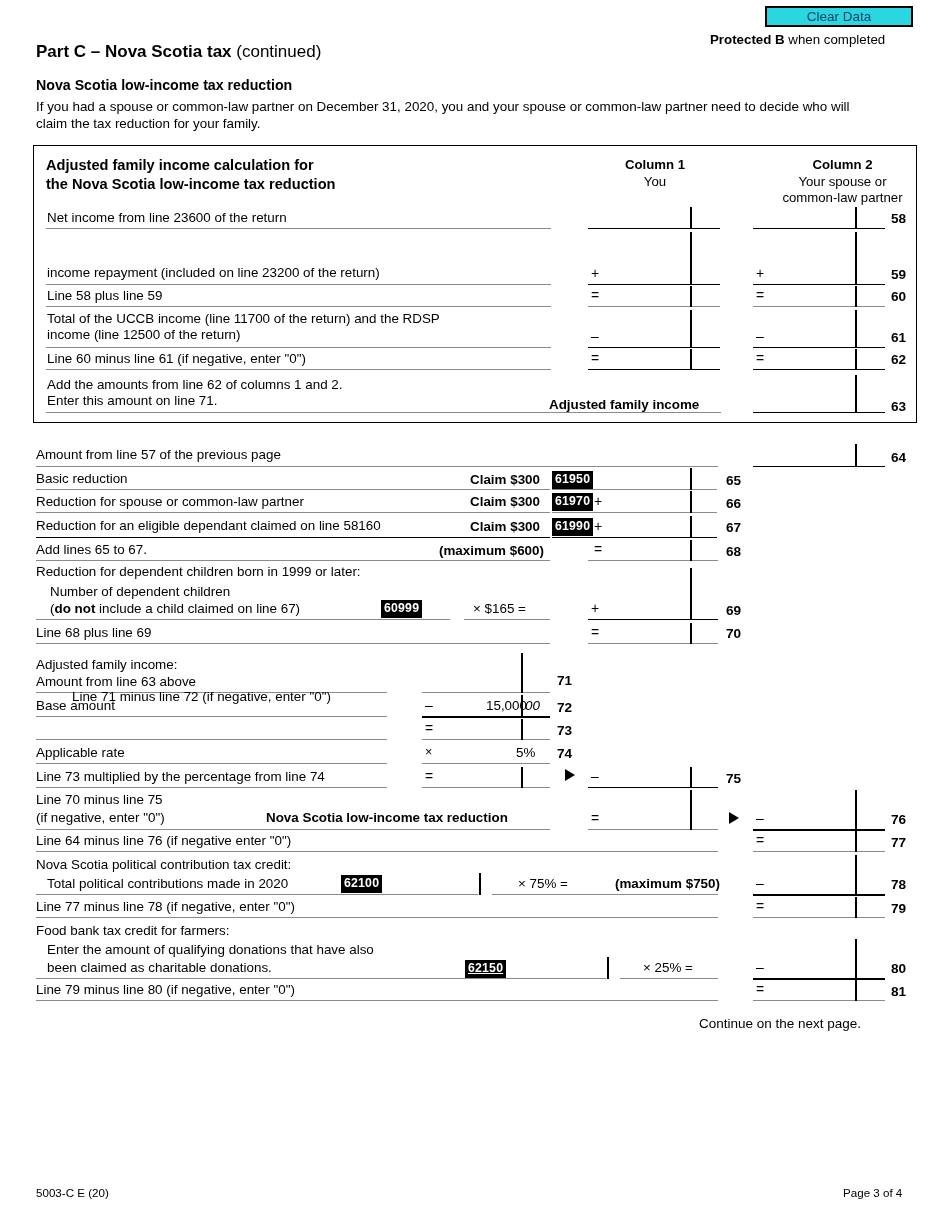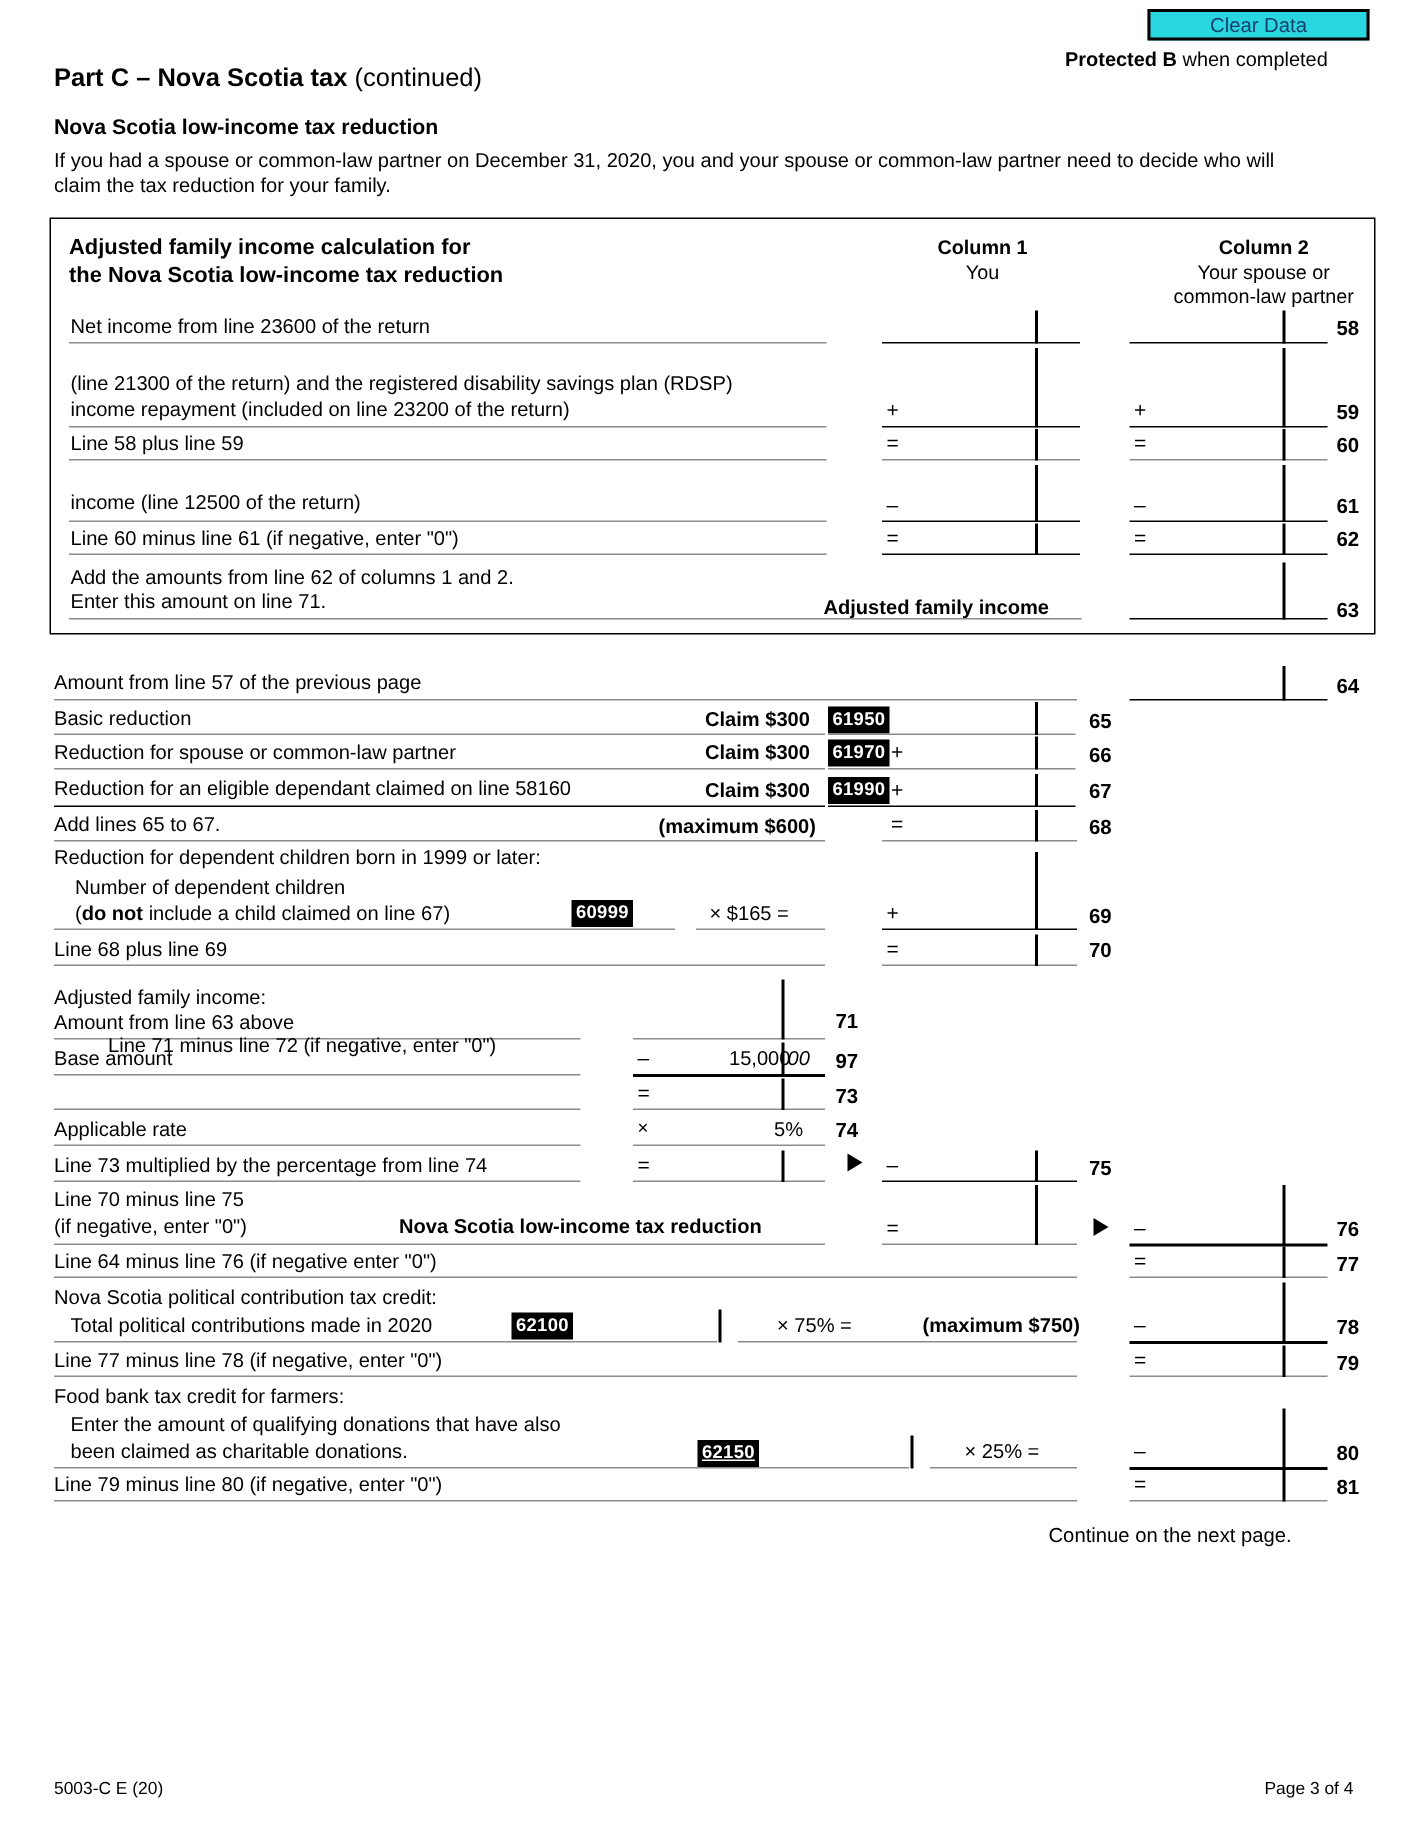--- a/index.html
+++ b/index.html
@@ -103,21 +103,21 @@
 <div class="txt" style="left:47px;top:210px;">Net income from line 23600 of the return</div>
 <div class="rule thin" style="left:46px;top:228px;width:505px;"></div>
 <div class="rule med" style="left:588px;top:228px;width:132px;"></div>
 <div class="vbar" style="left:690px;top:207px;height:22px;"></div>
 <div class="rule med" style="left:753px;top:228px;width:132px;"></div>
 <div class="vbar" style="left:855px;top:207px;height:22px;"></div>
 <div class="ln" style="left:891px;top:211px;">58</div>
 
 <div class="txtw" style="left:47px;top:232px;width:530px;">
   <br>
-  <span>(line 21300 of the return) and the registered disability savings plan (RDSP)</span><br>
+  <br>
   <span>income repayment (included on line 23200 of the return)</span>
 </div>
 <div class="rule thin" style="left:46px;top:284px;width:505px;"></div>
 <div class="op" style="left:591px;top:265px;">+</div>
 <div class="rule med" style="left:588px;top:284px;width:132px;"></div>
 <div class="vbar" style="left:690px;top:232px;height:53px;"></div>
 <div class="op" style="left:756px;top:265px;">+</div>
 <div class="rule med" style="left:753px;top:284px;width:132px;"></div>
 <div class="vbar" style="left:855px;top:232px;height:53px;"></div>
 <div class="ln" style="left:891px;top:267px;">59</div>
@@ -126,21 +126,21 @@
 <div class="rule thin" style="left:46px;top:306px;width:505px;"></div>
 <div class="op" style="left:591px;top:287px;">=</div>
 <div class="rule thin" style="left:588px;top:306px;width:132px;"></div>
 <div class="vbar" style="left:690px;top:286px;height:21px;"></div>
 <div class="op" style="left:756px;top:287px;">=</div>
 <div class="rule thin" style="left:753px;top:306px;width:132px;"></div>
 <div class="vbar" style="left:855px;top:286px;height:21px;"></div>
 <div class="ln" style="left:891px;top:289px;">60</div>
 
 <div class="txtw" style="left:47px;top:311px;width:520px;">
-  <br>
+  <span>Total of the UCCB income (line 11700 of the return) and the RDSP</span><br>
   <span>income (line 12500 of the return)</span>
 </div>
 <div class="rule thin" style="left:46px;top:347px;width:505px;"></div>
 <div class="op" style="left:591px;top:328px;">–</div>
 <div class="rule med" style="left:588px;top:347px;width:132px;"></div>
 <div class="vbar" style="left:690px;top:310px;height:38px;"></div>
 <div class="op" style="left:756px;top:328px;">–</div>
 <div class="rule med" style="left:753px;top:347px;width:132px;"></div>
 <div class="vbar" style="left:855px;top:310px;height:38px;"></div>
 <div class="ln" style="left:891px;top:330px;">61</div>
@@ -233,21 +233,21 @@
 <div class="vbar" style="left:521px;top:653px;height:40px;"></div>
 <div class="ln" style="left:557px;top:673px;">71</div>
 
 <div class="txt" style="left:36px;top:698px;">Base amount</div>
 <div class="op" style="left:425px;top:697px;">–</div>
 <div class="txt" style="left:465px;top:698px;margin-left:21px;">15,000</div>
 <div class="txt" style="left:525px;top:698px;font-style:italic;">00</div>
 <div class="rule thin" style="left:36px;top:716px;width:351px;"></div>
 <div class="rule thick" style="left:422px;top:716px;width:128px;"></div>
 <div class="vbar" style="left:521px;top:695px;height:22px;"></div>
-<div class="ln" style="left:557px;top:700px;">97</div>
+<div class="ln" style="left:557px;top:700px;">72</div>
 
 <div class="txt" style="left:36px;top:689px;margin-left:36px;">Line 71 minus line 72 (if negative, enter "0")</div>
 <div class="op" style="left:425px;top:720px;">=</div>
 <div class="rule thin" style="left:36px;top:739px;width:351px;"></div>
 <div class="rule thin" style="left:422px;top:739px;width:128px;"></div>
 <div class="vbar" style="left:521px;top:719px;height:21px;"></div>
 <div class="ln" style="left:557px;top:723px;">73</div>
 
 <div class="txt" style="left:36px;top:745px;">Applicable rate</div>
 <div class="op" style="left:425px;top:745px;font-size:12.5px;">×</div>

